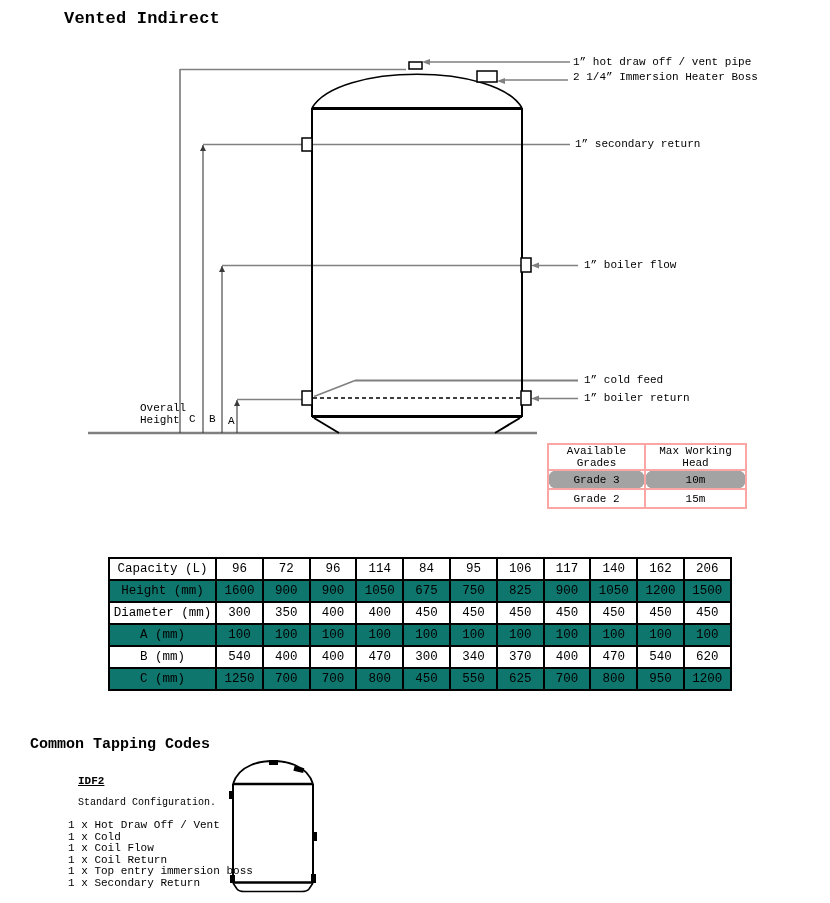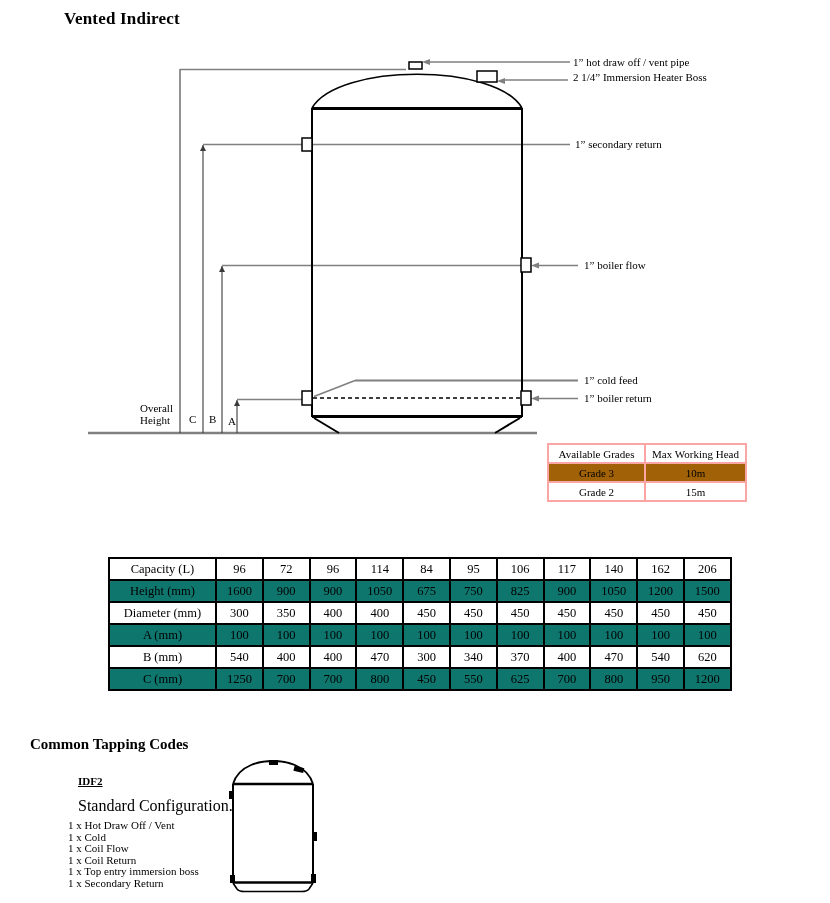--- a/index.html
+++ b/index.html
@@ -1,40 +1,40 @@
 <!DOCTYPE html>
 <html><head>
 <meta charset="utf-8">
 <style>
   html,body{margin:0;padding:0;background:#fff;}
   .page{position:relative;width:830px;height:903px;background:#ffffff;
-        font-family:Liberation Serif, serif;color:#000;overflow:hidden;}
+        font-family:Liberation Mono, monospace;color:#000;overflow:hidden;}
   .abs{position:absolute;white-space:nowrap;}
   .page-title{font-size:17px;font-weight:600;letter-spacing:.2px;}
   .lbl{font-size:11px;line-height:12px;}
   .dimletter{font-size:11px;}
   .note{font-size:11px;}
   svg{position:absolute;left:0;top:0;}
 
   
   .grades{position:absolute;left:547px;top:443px;border-collapse:collapse;table-layout:fixed;}
   .grades td{border:2px solid #fca5a5;text-align:center;font-size:11px;height:17px;padding:0 4px;background:#fff;}
-  .grades tr.shade td{background:#a16207;}
+  .grades tr.shade td{background:#a3a3a3;border-radius:9px;}
   .grades col.c1{width:97px}.grades col.c2{width:101px}
 
   
   .dims{position:absolute;left:108px;top:557px;border-collapse:collapse;table-layout:fixed;}
   .dims td{border:2px solid #000;text-align:center;font-size:12.5px;height:20px;padding:0;background:#fff;}
   .dims tr.shade td{background:#0f766e;}
   .dims col.lc{width:107px}.dims col.dc{width:46.8px}
 
   
   .tap-head{font-size:15px;font-weight:600;}
   .tap-code{font-size:11px;font-weight:bold;text-decoration:underline;}
-  .tap-sub{font-size:16px;}
+  .tap-sub{font-size:10px;}
   .tap-list{font-size:11px;line-height:11.6px;}
   .tap-list div{white-space:nowrap;}
 </style>
 </head>
 <body>
 
 <div class="page">
 
   <svg width="830" height="903" viewBox="0 0 830 903">
 

